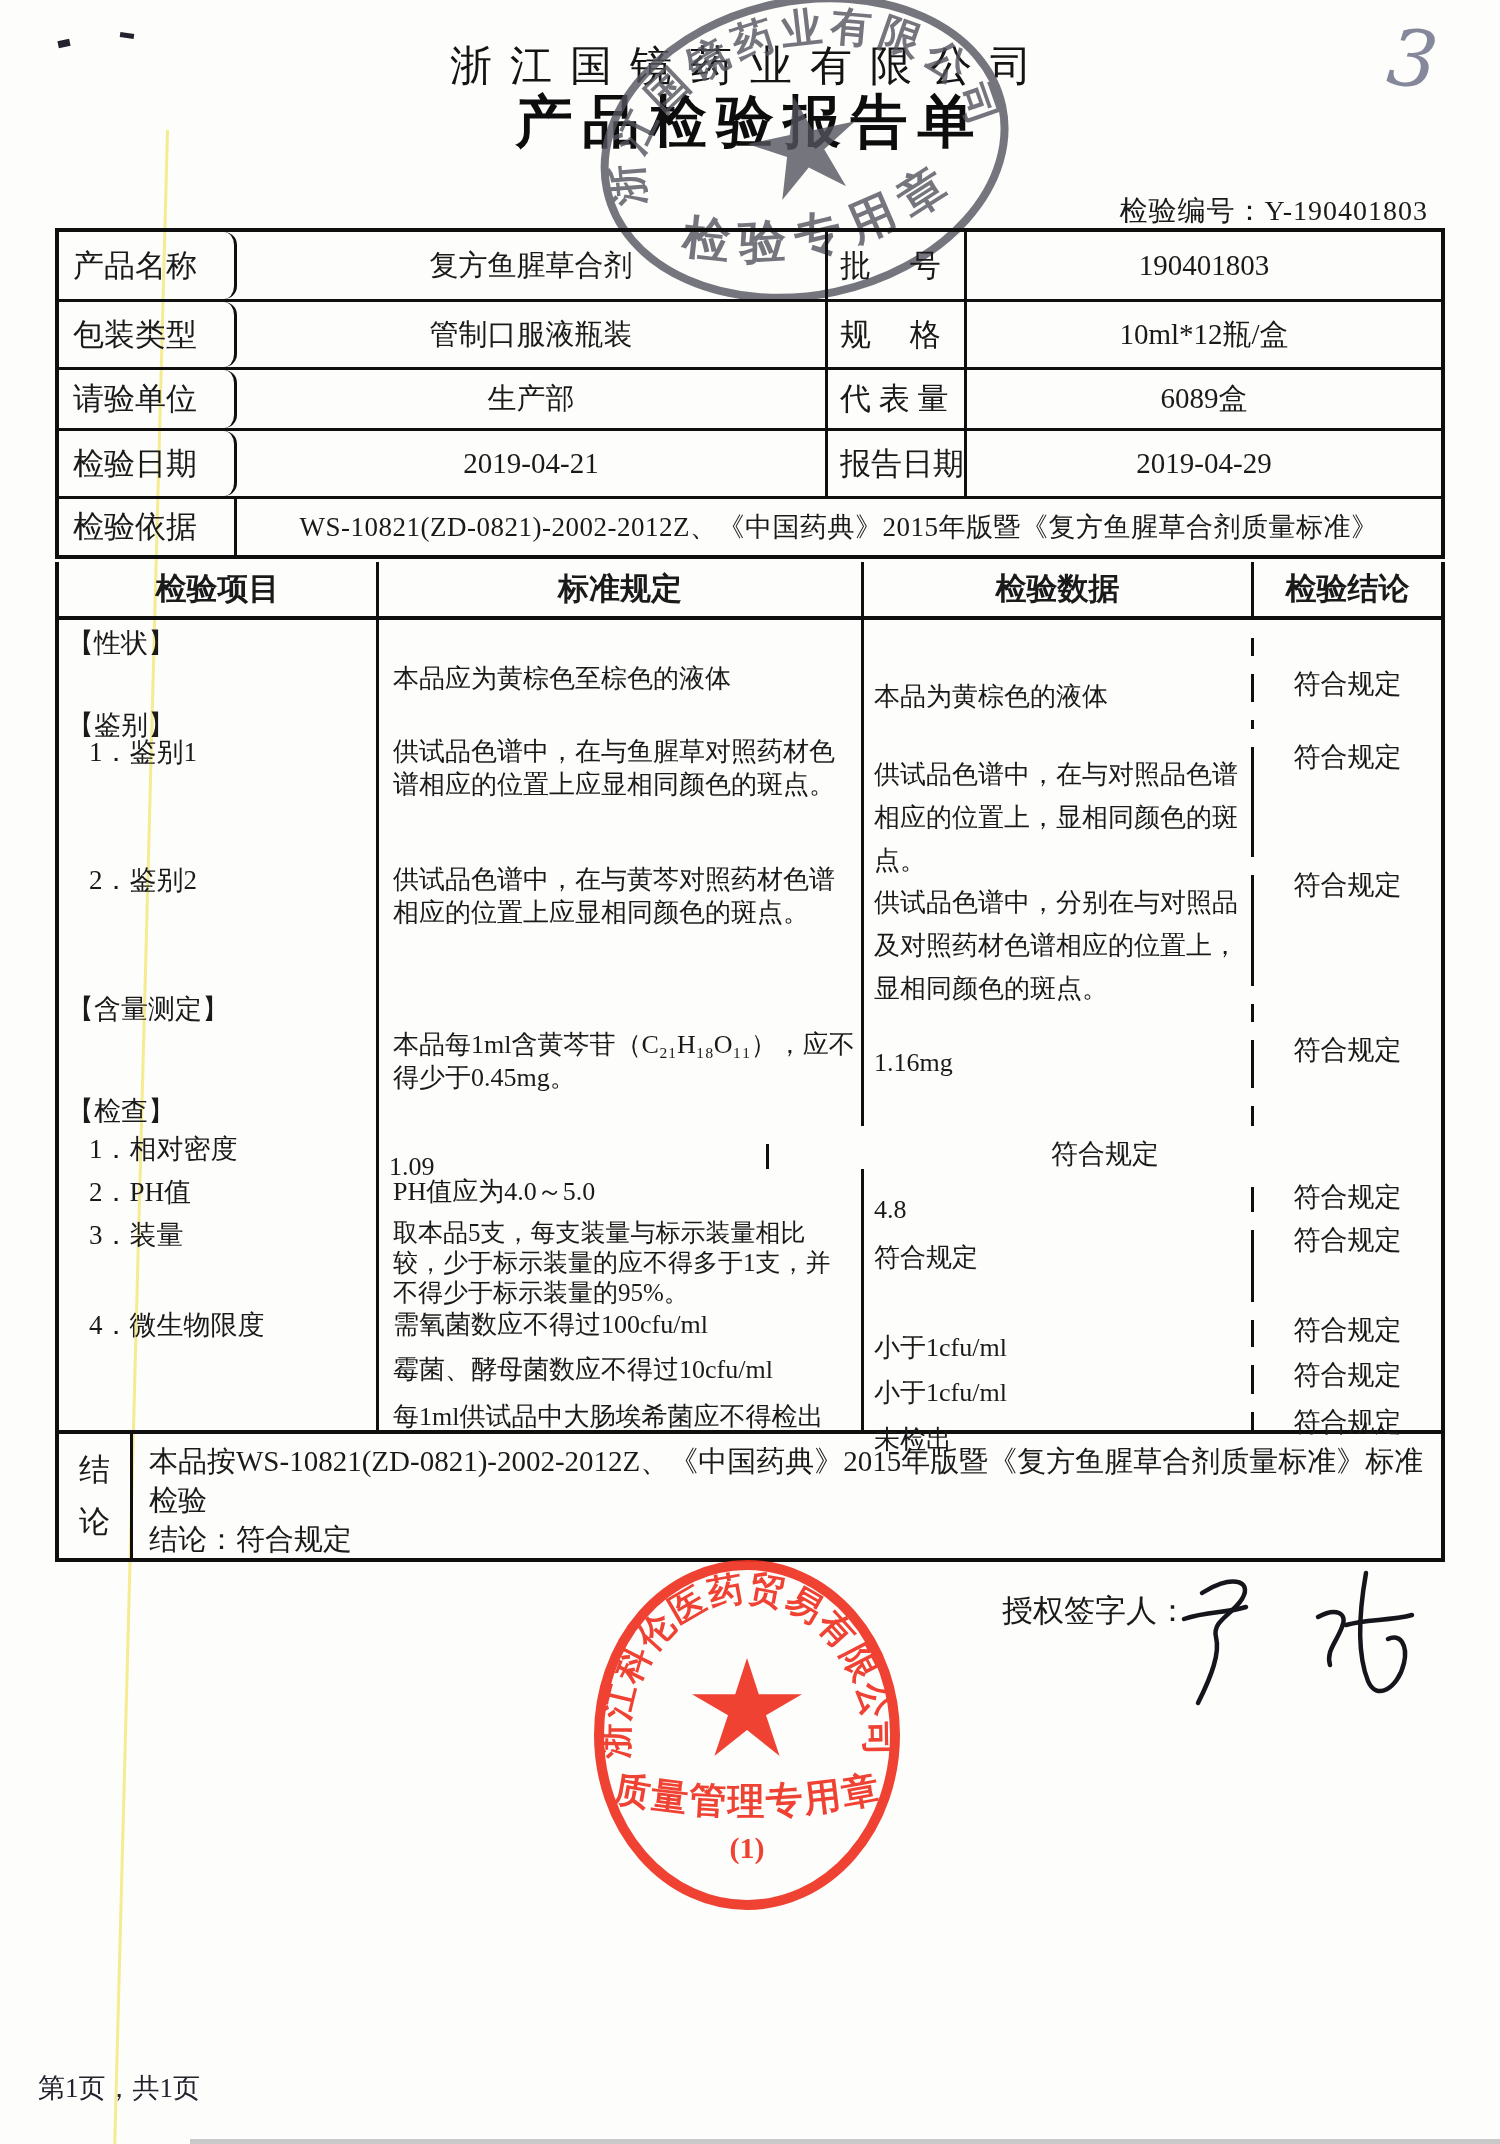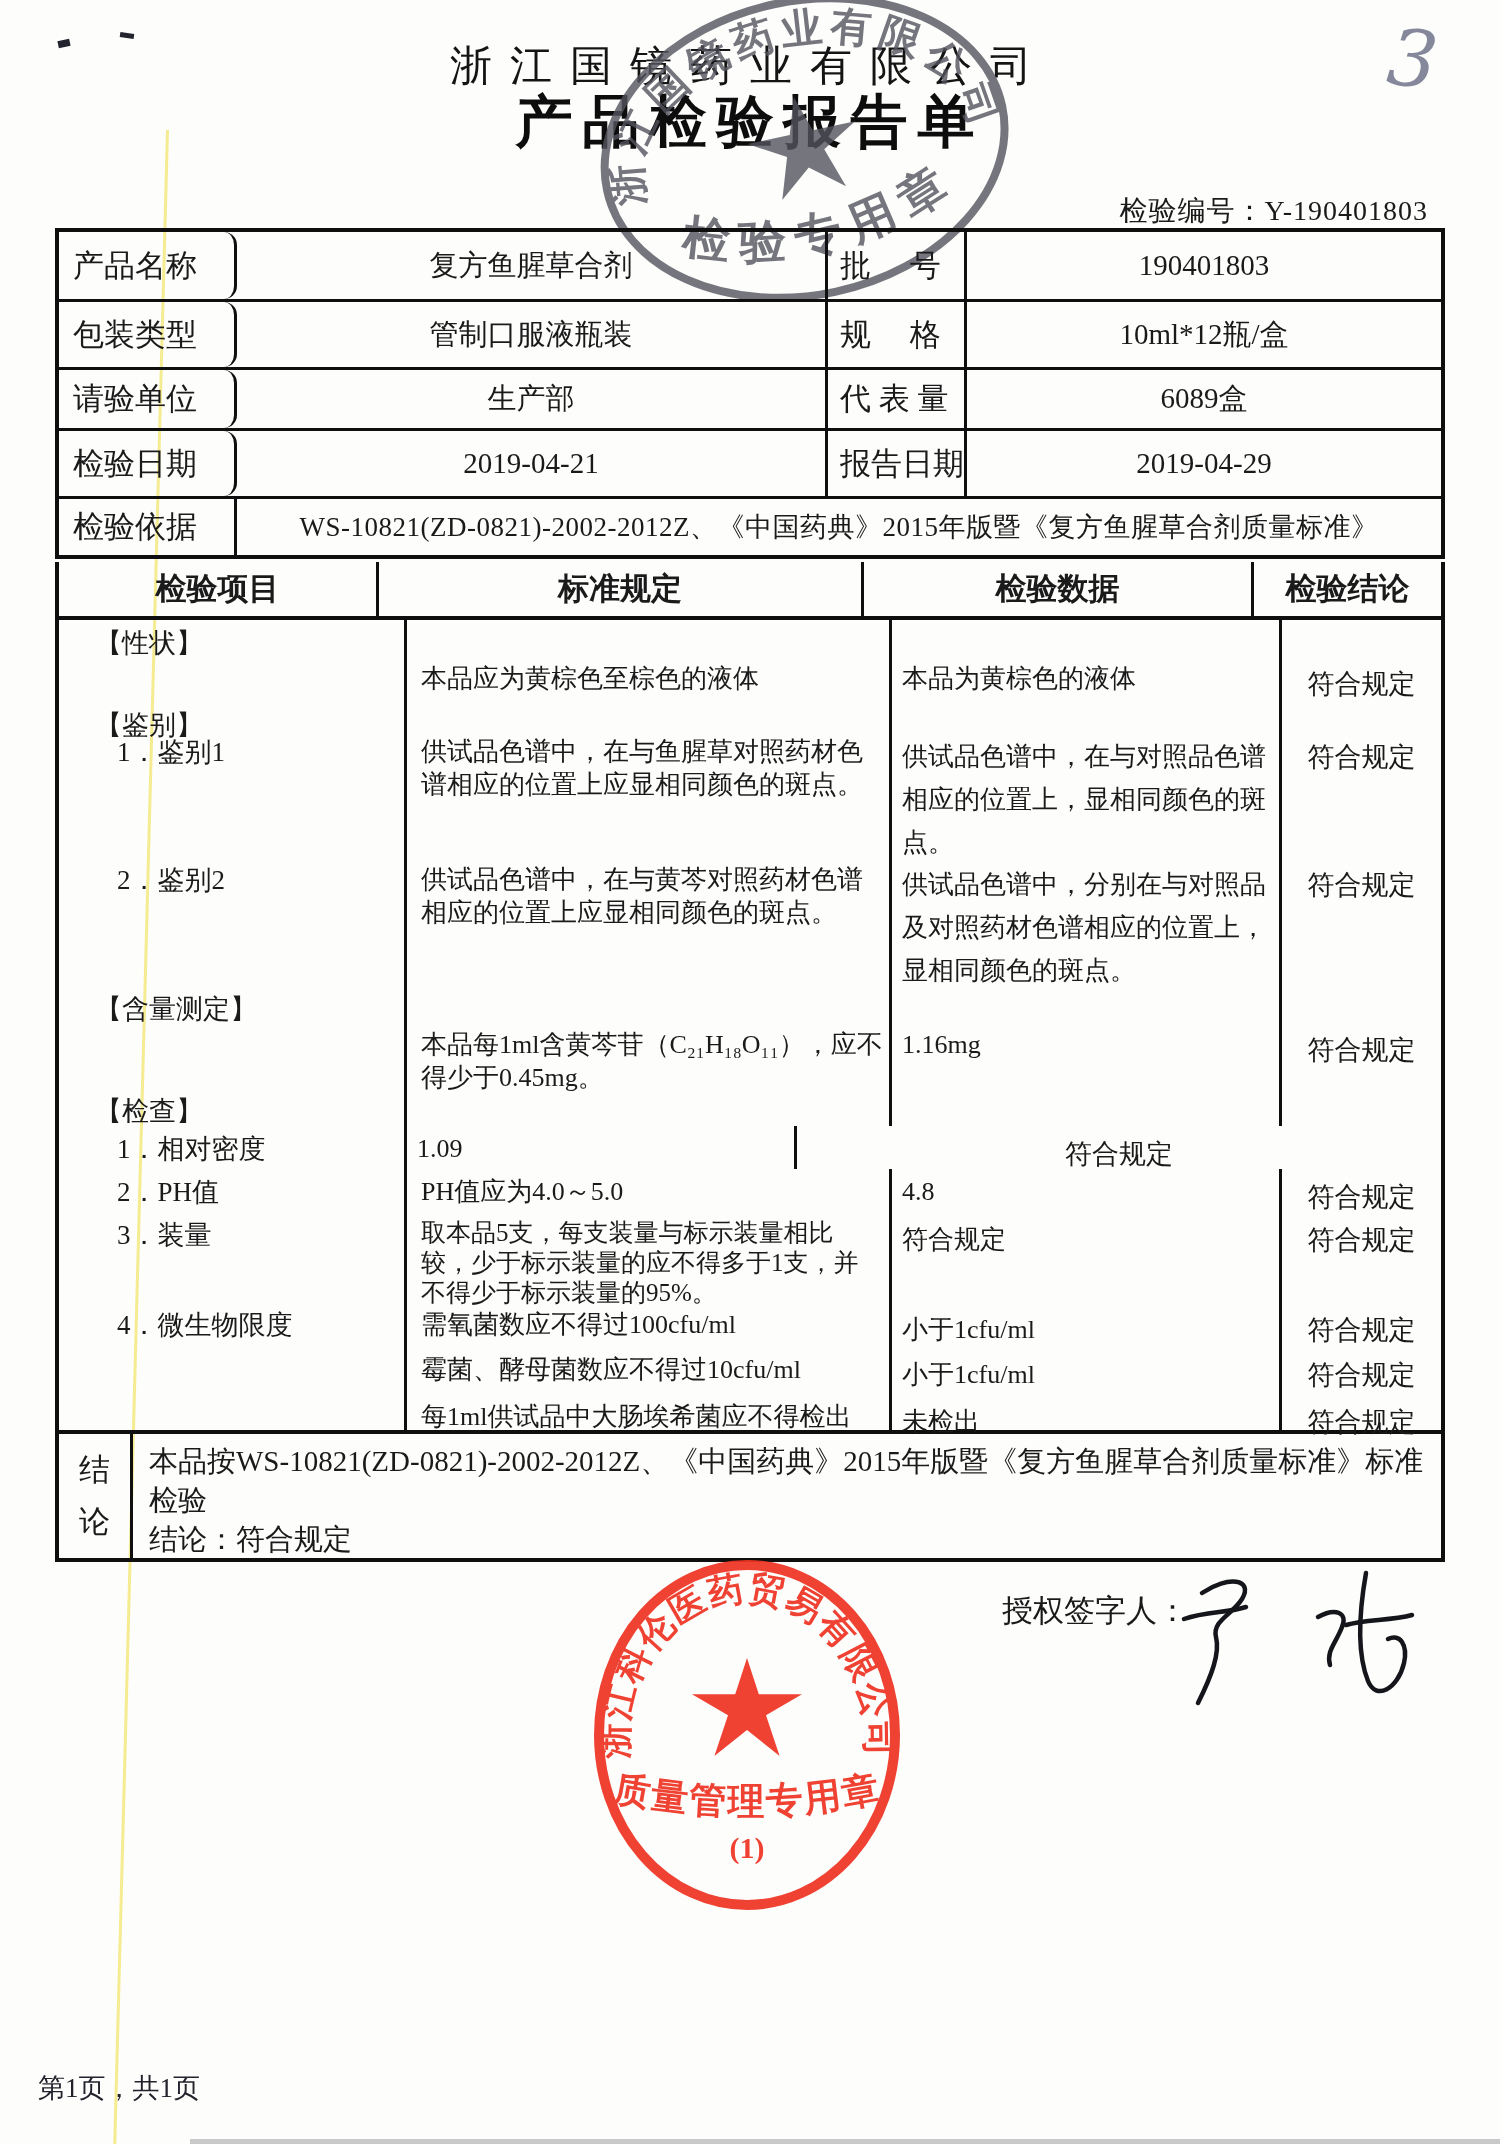--- a/index.html
+++ b/index.html
@@ -62,27 +62,27 @@
     border:4px solid #0f0f0f; border-top:none;
   }
   .mt-header { display:flex; height:58px; border-bottom:4px solid #0f0f0f; }
   .mh { border-right:3px solid #0f0f0f; display:flex; align-items:center; justify-content:center; font-size:31px; font-weight:bold; }
   .mh:last-child { border-right:none; }
   .w-item {    width:320px; }
   .w-standard{ width:485px; }
   .w-data {    width:390px; }
   .w-concl {   flex:1;text-align:right; }
   .mt-body {}
-  .brow { display:flex;padding-left:28px; }
+  .brow { display:flex; }
   .bc { border-right:3px solid #0f0f0f; padding-top:6px; overflow:visible; }
   .bc:last-child { border-right:none; }
   .bc-item     { font-size:27px; line-height:34px; padding-left:8px; }
   .bc-item.num { padding-left:30px; }
   .bc-standard { font-size:26px; line-height:33px; padding-left:14px; padding-right:6px; }
-  .bc-data     { font-size:26px; line-height:43px; padding-left:10px; padding-right:4px; }
+  .bc-data     { font-size:26px; line-height:43px; padding-left:10px; padding-right:4px;margin-top:18px; }
   .bc-concl    { font-size:27px; text-align:center; padding-top:10px; }
   
   .br0{height:36px;} .br1{height:46px;} .br2{height:27px;} .br3{height:128px;}
   .br4{height:129px;} .br5{height:36px;} .br6{height:66px;} .br7{height:38px;}
   .br8{height:43px;} .br9{height:43px;} .br10{height:90px;} .br11{height:45px;}
   .br12{height:47px;} .br13{height:36px;}
   .br10 .bc-standard { line-height:30px; font-size:25px; }
   .br1 .bc-data, .br8 .bc-data, .br9 .bc-data, .br6 .bc-data { line-height:34px; }
 
   

